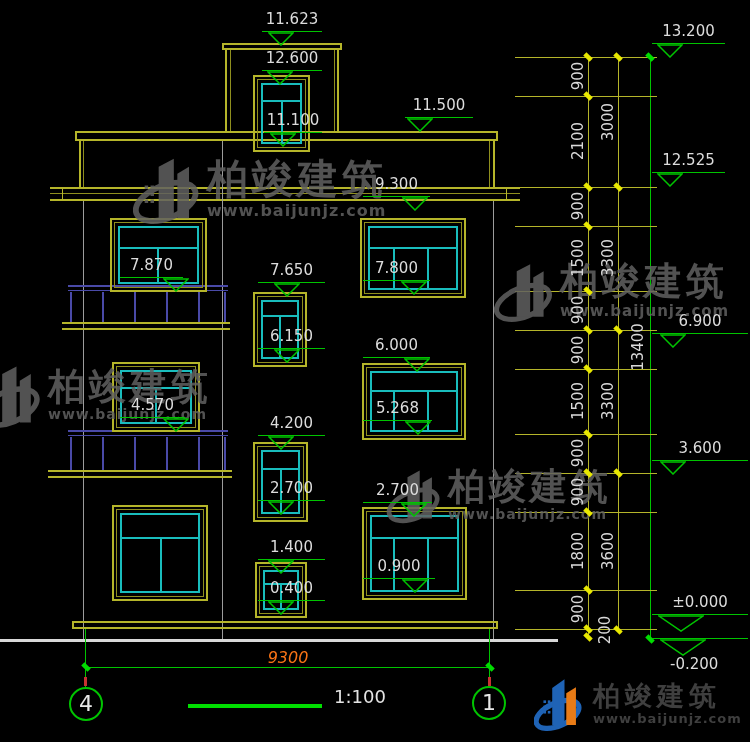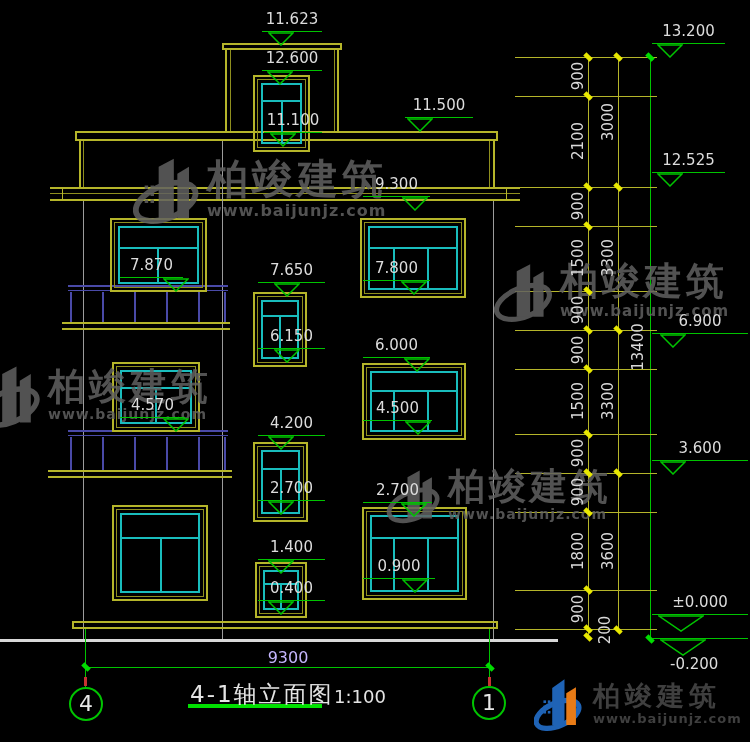--- a/index.html
+++ b/index.html
@@ -42,21 +42,21 @@
   .wm{position:absolute;display:flex;align-items:center;color:#616161;opacity:.85;z-index:3;}
   .wm .col{display:flex;flex-direction:column;margin-left:4px;}
   .wm .brand{font-weight:bold;letter-spacing:4px;line-height:1.05;}
   .wm .wurl{font-weight:bold;letter-spacing:1px;}
   .wm svg{flex:none;}
   
   #brandlogo{position:absolute;left:534px;top:674px;display:flex;align-items:center;z-index:6;}
   #brandlogo .col{display:flex;flex-direction:column;margin-left:5px;color:#3f3f3f;}
   #brandlogo .brand{font-size:27px;font-weight:bold;letter-spacing:5px;line-height:30px;}
   #brandlogo .wurl{font-size:13px;font-weight:bold;letter-spacing:1px;}
-  .dimtxt{position:absolute;color:#c4b5fd;font-size:16px;z-index:5;}
+  .dimtxt{position:absolute;color:#f97316;font-size:16px;z-index:5;font-style:italic;}
   #title{position:absolute;left:190px;top:679px;color:#e4e4e4;font-size:23px;letter-spacing:2px;z-index:5;}
   #scale{position:absolute;left:334px;top:686px;color:#e4e4e4;font-size:18px;z-index:5;}
 </style>
 </head>
 <body>
 
 <div id="canvas">
 
   <div>
     <i class="ln yel" style="left:222px;top:43px;width:120px;height:2px"></i>
@@ -293,21 +293,21 @@
       </svg>
   </div>
   <div class="mk" style="left:258px;top:415px;width:67px">
     <span class="mt">4.200</span>
       <i class="mlline"></i>
     <svg width="26" height="14" style="left:10px">
         <polygon points="1,1 25,1 13,13"></polygon>
       </svg>
   </div>
   <div class="mk" style="left:363px;top:400px;width:69px">
-    <span class="mt">4.500</span>
+    <span class="mt">5.268</span>
       <i class="mlline"></i>
     <svg width="26" height="14" style="left:42px">
         <polygon points="1,1 25,1 13,13"></polygon>
       </svg>
   </div>
   <div class="mk" style="left:258px;top:480px;width:67px">
     <span class="mt">2.700</span>
       <i class="mlline"></i>
     <svg width="26" height="14" style="left:10px">
         <polygon points="1,1 25,1 13,13"></polygon>
@@ -451,21 +451,20 @@
     <i class="dm dmg" style="left:86px;top:667px"></i>
     <i class="dm dmg" style="left:490px;top:667px"></i>
     <i class="ln red" style="left:84px;top:677px;width:3px;height:9px"></i>
     <i class="ln red" style="left:488px;top:677px;width:3px;height:9px"></i>
   </div>
   <span class="dimtxt" style="left:258px;top:648px;width:60px;text-align:center">9300</span>
 
   <div class="axc" style="left:69px;top:687px"><span>4</span></div>
   <div class="axc" style="left:472px;top:686px"><span>1</span></div>
 
-  <span id="title">4-1轴立面图</span>
   <span id="scale">1:100</span>
   <i class="ln grn2" style="left:188px;top:704px;width:134px;height:4px"></i>
 
   <div class="wm" style="left:133px;top:150px">
     <svg width="70" height="78" viewBox="0 0 60 66">
       <ellipse cx="28" cy="44" rx="27" ry="14" transform="rotate(-22 28 44)" fill="none" stroke="#616161" stroke-width="5"></ellipse>
       <polygon points="22,14 35,7 35,58 22,58" fill="#616161"></polygon>
       <polygon points="38,20 48,14 48,58 38,58" fill="#616161"></polygon>
       <rect x="10" y="30" width="3" height="3" fill="#616161"></rect>
         <rect x="15" y="30" width="3" height="3" fill="#616161"></rect>

